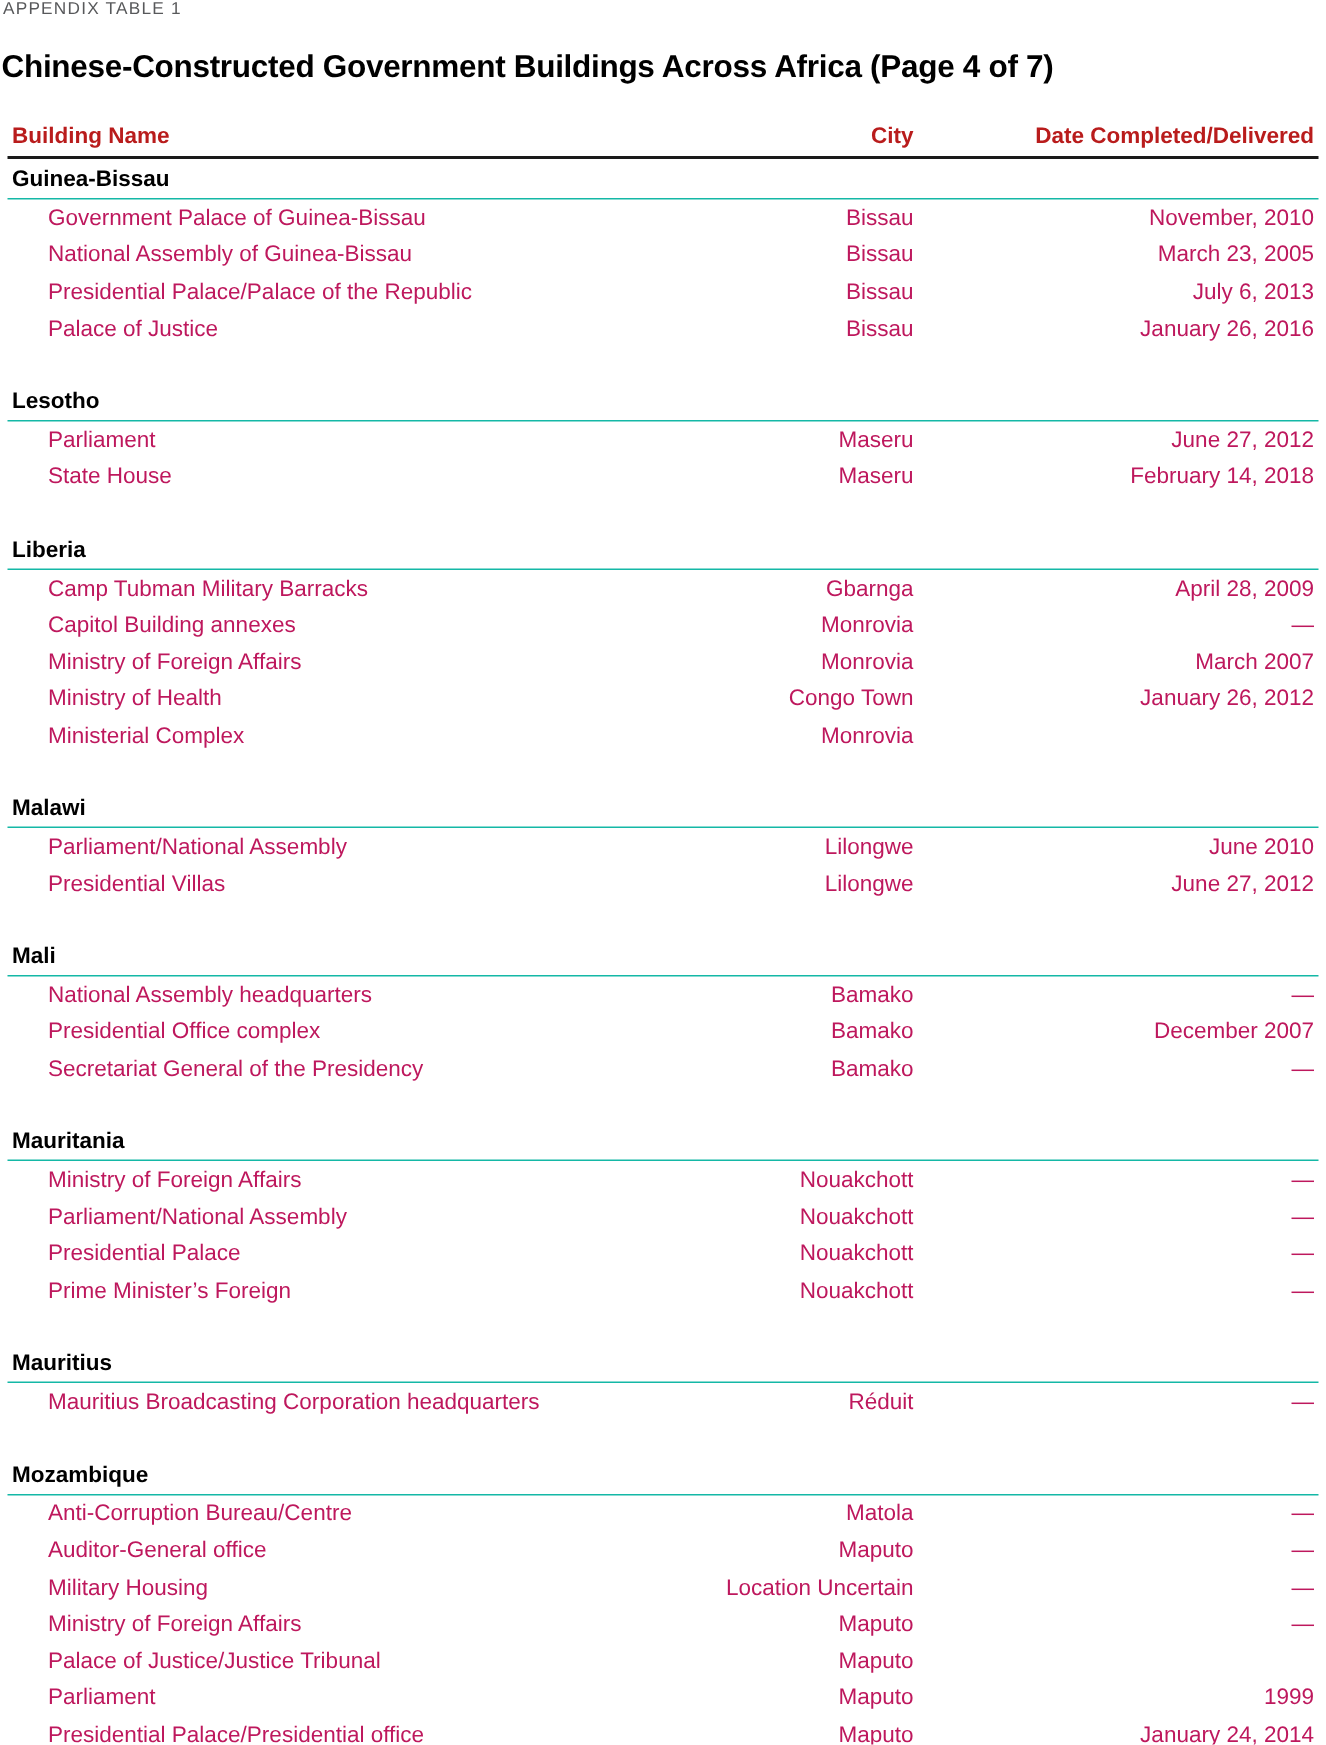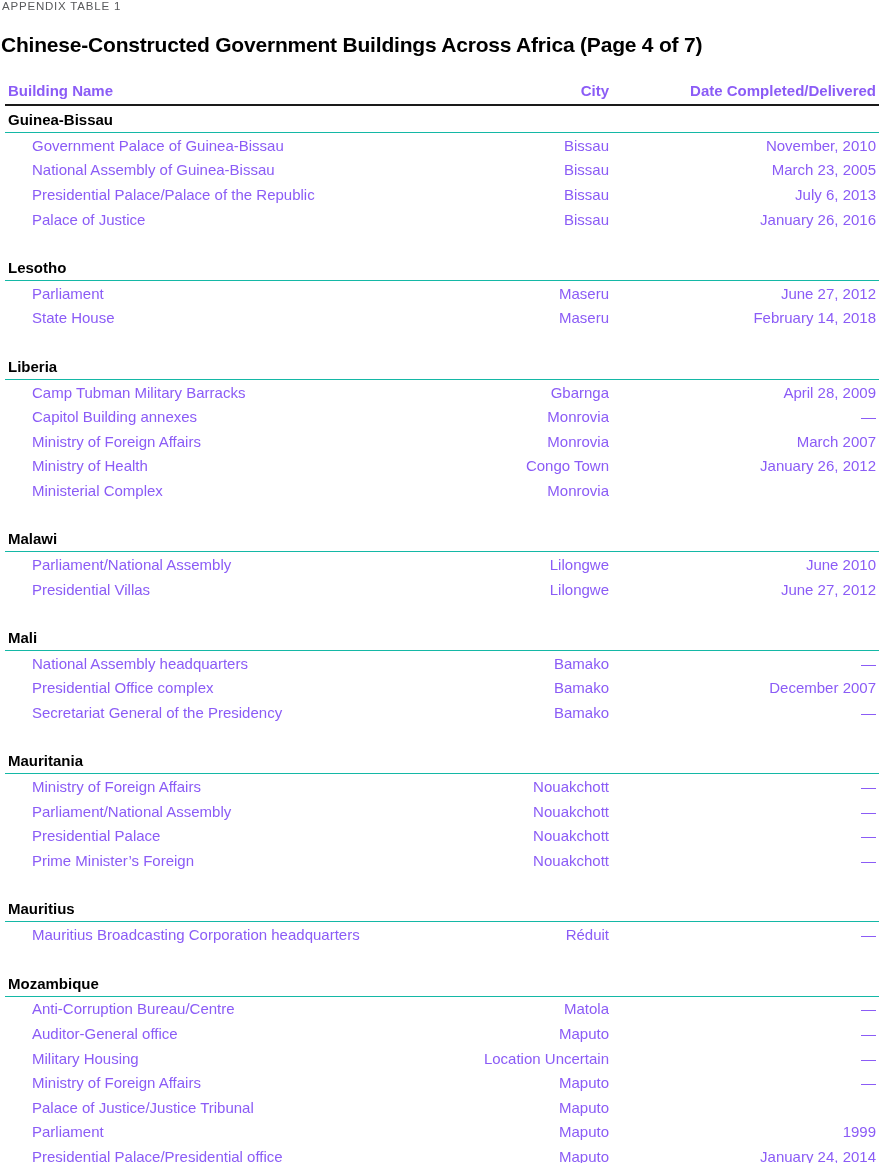--- a/index.html
+++ b/index.html
@@ -42,21 +42,21 @@
     display: grid;
     grid-template-columns: 1fr 200px 270px;
     align-items: center;
   }
   .table-head {
     margin-top: 25px;
     padding-bottom: 5px;
     border-bottom: 2px solid #1a1a1a;
     font-size: 15px;
     font-weight: 700;
-    color: #8b5cf6;
+    color: #b91c1c;
   }
   .table-head .col-building { padding-left: 3px; }
   .table-head .col-city { text-align: right; }
   .table-head .col-date { text-align: right; padding-right: 3px; }
 
   .section { margin-top: 24.6px; }
   .section:first-of-type { margin-top: 2px; }
 
   .country {
     height: 24px;
@@ -64,21 +64,21 @@
     padding-left: 3px;
     font-size: 15px;
     font-weight: 700;
     color: #000000;
     border-bottom: 1px solid #14b8a6;
   }
   .row {
     height: 24.6px;
     font-size: 15px;
     font-weight: 400;
-    color: #8b5cf6;
+    color: #be185d;
   }
   .cell { white-space: nowrap; overflow: hidden; }
   .cell.building { padding-left: 27px; }
   .cell.city { text-align: right; }
   .cell.date { text-align: right; padding-right: 3px; }
 </style>
 </head>
 <body>
 
 <div class="page">

